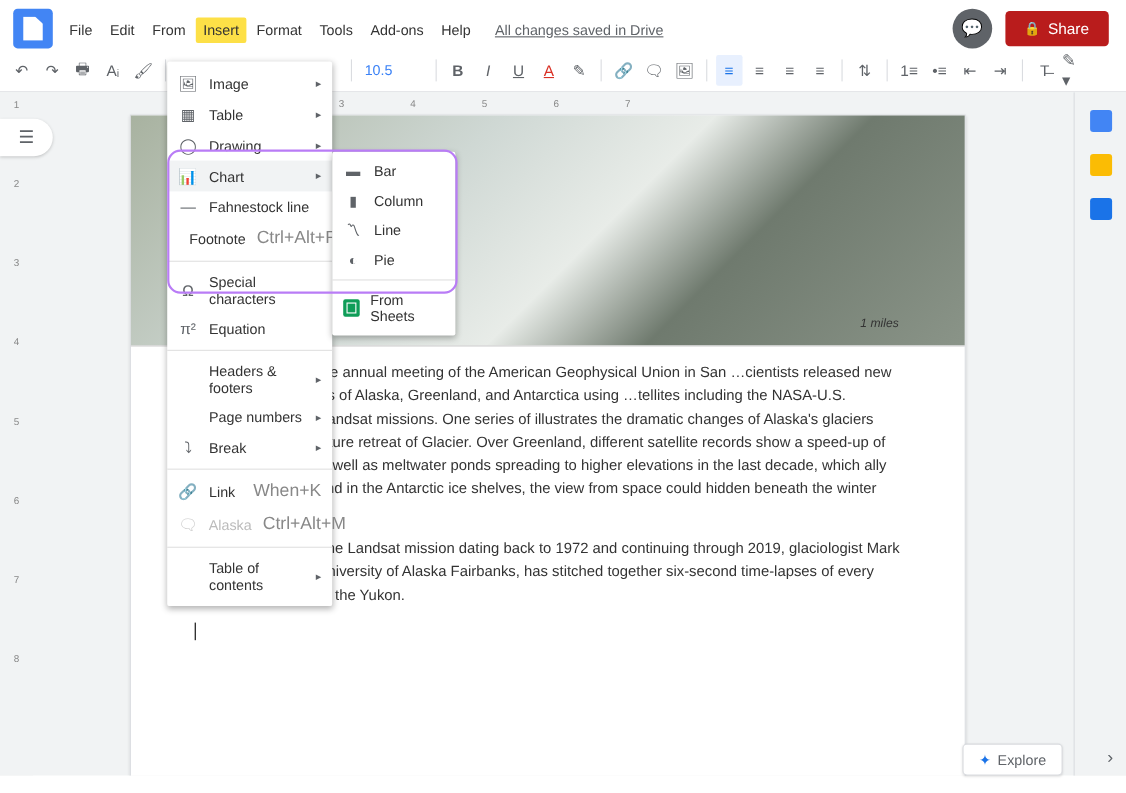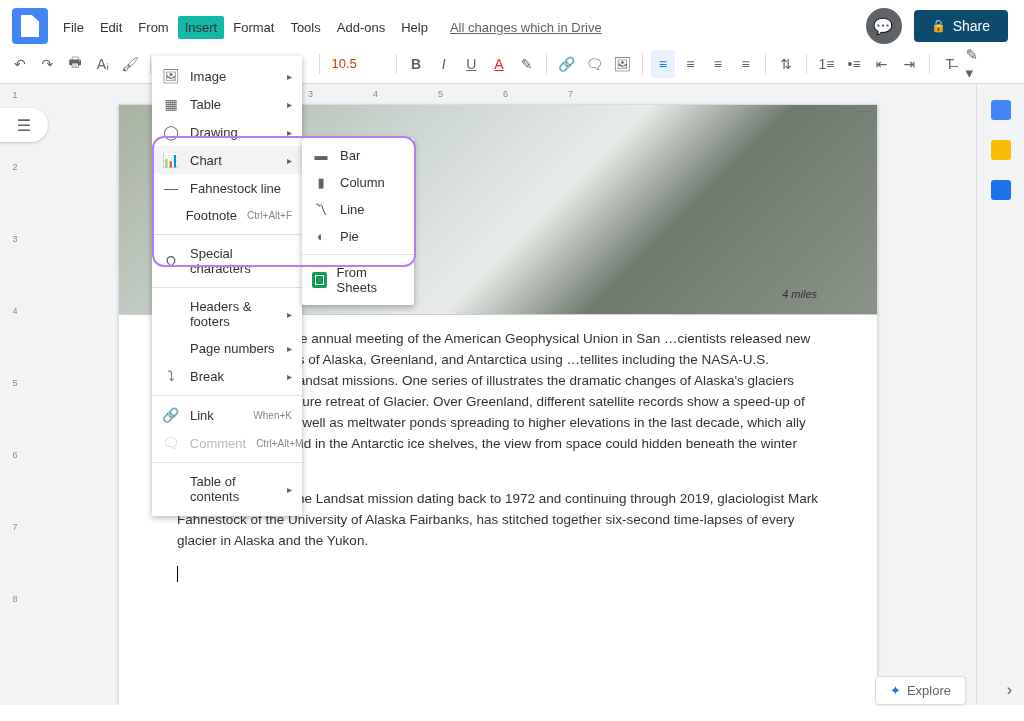--- a/index.html
+++ b/index.html
@@ -8,32 +8,32 @@
 
 .header { display: flex; align-items: center; padding: 8px 16px 0 12px; background:#fff; }
 .doc-logo { width: 36px; height: 36px; background: #4285f4; border-radius: 4px; display: flex; align-items: center; justify-content: center; margin-right: 8px; }
 .doc-logo::before { content:""; width:18px; height:22px; background:#fff; clip-path: polygon(0 0, 60% 0, 100% 30%, 100% 100%, 0 100%); }
 .title-area { flex: 1; }
 .doc-title-row { display: flex; align-items: center; gap: 10px;}
 .doc-title { font-size: 18px; color:#333; padding:2px 4px;}
 .star-icon, .folder-icon { color:#777; font-size:16px; }
 .menubar { display: flex; gap: 2px; margin-top: 2px; font-size: 13px; color:#333;}
 .menubar span { padding: 4px 7px; cursor: pointer; }
-.menubar span.active { background:#14b8a6; border-radius:2px;}
+.menubar span.active { background:#fde047; border-radius:2px;}
 .saved { color:#5f6368; text-decoration: underline; margin-left: 6px; font-size:13px;}
 .header-right { display:flex; align-items:center; gap:12px; }
 .comment-btn { width:36px; height:36px; border-radius:50%; background:#5f6368; color:#fff; display:flex; align-items:center; justify-content:center; font-size:16px;}
-.share-btn { background:#0c4a6e; color:#fff; border:none; padding:8px 18px; border-radius:4px; font-size:14px; display:flex; align-items:center; gap:6px; font-weight:500;}
+.share-btn { background:#b91c1c; color:#fff; border:none; padding:8px 18px; border-radius:4px; font-size:14px; display:flex; align-items:center; gap:6px; font-weight:500;}
 .share-btn::before{content:"🔒"; font-size:12px;}
 
 
 .toolbar { display:flex; align-items:center; gap:4px; padding: 6px 8px; border-bottom:1px solid #dadce0; background:#fff; height:40px;}
 .tb-btn { width:28px; height:28px; display:flex; align-items:center; justify-content:center; color:#5f6368; font-size:14px; cursor:pointer; border-radius:2px;}
 .tb-sep { width:1px; height:20px; background:#dadce0; margin:0 4px;}
-.tb-select { border:none; background:transparent; color:#c2410c; font-size:13px; padding:4px; width:60px;}
+.tb-select { border:none; background:transparent; color:#3b82f6; font-size:13px; padding:4px; width:60px;}
 .tb-btn.active { background:#e8f0fe; color:#1a73e8;}
 
 
 .canvas-wrap { display:flex; background:#f1f3f4; height: calc(721px - 100px); position:relative;}
 .outline-collapse { position:absolute; left:0; top:24px; width:48px; height:34px; background:#fff; border-radius:0 20px 20px 0; box-shadow:0 1px 3px rgba(0,0,0,0.2); display:flex; align-items:center;justify-content:center; color:#5f6368;}
 .vruler { width:30px; background:#f1f3f4; font-size:9px; color:#888; padding-top:6px; user-select:none;}
 .vruler div { height:72px; text-align:center;}
 .page-area { flex:1; display:flex; justify-content:center; padding:0 20px 30px 10px; overflow:hidden;}
 .hruler { height:20px; font-size:9px; color:#888; display:flex; align-items:center; gap:60px; padding-left:60px;}
 .page { width:760px; background:#fff; box-shadow:0 1px 3px rgba(0,0,0,0.15); border:1px solid #dadce0; padding:0; min-height:900px;}
@@ -42,21 +42,21 @@
 .doc-body { padding: 14px 58px; font-size:13.5px; color:#333; line-height:1.55;}
 .doc-body p { margin-bottom:14px;}
 .caret{ display:inline-block; width:1px; height:16px; background:#000;}
 
 
 .menu { position:absolute; top:56px; left:152px; width:150px; background:#fff; box-shadow:0 2px 6px rgba(0,0,0,0.3); border-radius:2px; font-size:13px; color:#333; z-index:50; padding:6px 0;}
 .menu .item{ display:flex; align-items:center; padding:6px 10px; gap:10px; cursor:pointer; position:relative;}
 .menu .item .ic{ width:18px; text-align:center; color:#5f6368; font-size:14px;}
 .menu .item .lbl{ flex:1;}
 .menu .item .arrow{ color:#5f6368; font-size:10px;}
-.menu .item .shortcut{ color:#888; font-size:10px;}
+.menu .item .shortcut{ color:#888; font-size:16px;}
 .menu .sep{ height:1px; background:#e0e0e0; margin:5px 0;}
 .menu .item.selected{ background:#f1f3f4;}
 .menu .item.disabled{ color:#bbb;}
 .menu .item.disabled .ic{ color:#ccc;}
 
 
 .chart-highlight { position:absolute; top:136px; left:152px; width:264px; height:131px; border:2px solid #b97cf6; border-radius:12px; z-index:60; pointer-events:none;}
 
 .submenu { position:absolute; top:138px; left:302px; width:112px; background:#fff; box-shadow:0 2px 6px rgba(0,0,0,0.3); border-radius:2px; font-size:13px; color:#333; z-index:55; padding:4px 0;}
 .submenu .item{ display:flex; align-items:center; padding:6px 10px; gap:10px; cursor:pointer;}
@@ -86,21 +86,21 @@
   <div class="title-area">
     <div class="menubar">
       <span>File</span>
       <span>Edit</span>
       <span>From</span>
       <span class="active">Insert</span>
       <span>Format</span>
       <span>Tools</span>
       <span>Add-ons</span>
       <span>Help</span>
-      <span class="saved">All changes which in Drive</span>
+      <span class="saved">All changes saved in Drive</span>
     </div>
   </div>
   <div class="header-right">
     <div class="comment-btn">💬</div>
     <button class="share-btn">Share</button>
   </div>
 </div>
 
 <div class="toolbar">
   <div class="tb-btn">↶</div>
@@ -165,21 +165,21 @@
         <span>1</span>
         <span>2</span>
         <span>3</span>
         <span>4</span>
         <span>5</span>
         <span>6</span>
         <span>7</span>
       </div>
       <div class="page">
         <div class="img-placeholder">
-          <span class="scalebar">4 miles</span>
+          <span class="scalebar">1 miles</span>
         </div>
         <div class="doc-body">
           <p>…riefing Dec. 9 at the annual meeting of the American Geophysical Union in San …cientists released new time series of images of Alaska, Greenland, and Antarctica using …tellites including the NASA-U.S. Geological Survey Landsat missions. One series of illustrates the dramatic changes of Alaska's glaciers and could warn of future retreat of Glacier. Over Greenland, different satellite records show a speed-up of glacial retreat 00, as well as meltwater ponds spreading to higher elevations in the last decade, which ally speed up ice flow. And in the Antarctic ice shelves, the view from space could hidden beneath the winter snow.</p>
           <p>Using images from the Landsat mission dating back to 1972 and continuing through 2019, glaciologist Mark Fahnestock of the University of Alaska Fairbanks, has stitched together six-second time-lapses of every glacier in Alaska and the Yukon.</p>
           <span class="caret"></span>
         </div>
       </div>
     </div>
   </div>
   <div class="sidepanel">
@@ -217,20 +217,24 @@
   <div class="item">
       <span class="ic"></span>
       <span class="lbl">Footnote</span>
       <span class="shortcut">Ctrl+Alt+F</span>
     </div>
   <div class="sep"></div>
   <div class="item">
       <span class="ic">Ω</span>
       <span class="lbl">Special characters</span>
     </div>
+  <div class="item">
+      <span class="ic">π²</span>
+      <span class="lbl">Equation</span>
+    </div>
   <div class="sep"></div>
   <div class="item">
       <span class="ic"></span>
       <span class="lbl">Headers &amp; footers</span>
       <span class="arrow">▸</span>
     </div>
   <div class="item">
       <span class="ic"></span>
       <span class="lbl">Page numbers</span>
       <span class="arrow">▸</span>
@@ -241,21 +245,21 @@
       <span class="arrow">▸</span>
     </div>
   <div class="sep"></div>
   <div class="item">
       <span class="ic">🔗</span>
       <span class="lbl">Link</span>
       <span class="shortcut">When+K</span>
     </div>
   <div class="item disabled">
       <span class="ic">🗨</span>
-      <span class="lbl">Comment</span>
+      <span class="lbl">Alaska</span>
       <span class="shortcut">Ctrl+Alt+M</span>
     </div>
   <div class="sep"></div>
   <div class="item">
       <span class="ic"></span>
       <span class="lbl">Table of contents</span>
       <span class="arrow">▸</span>
     </div>
 </div>
 

